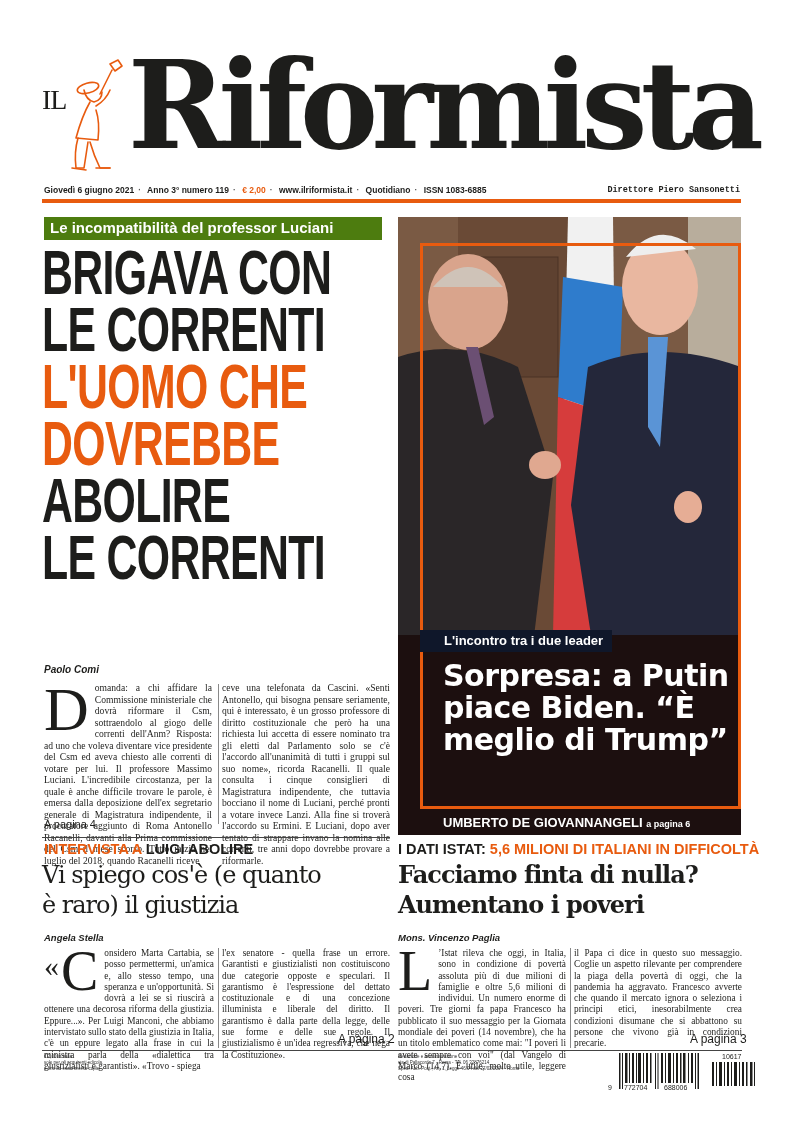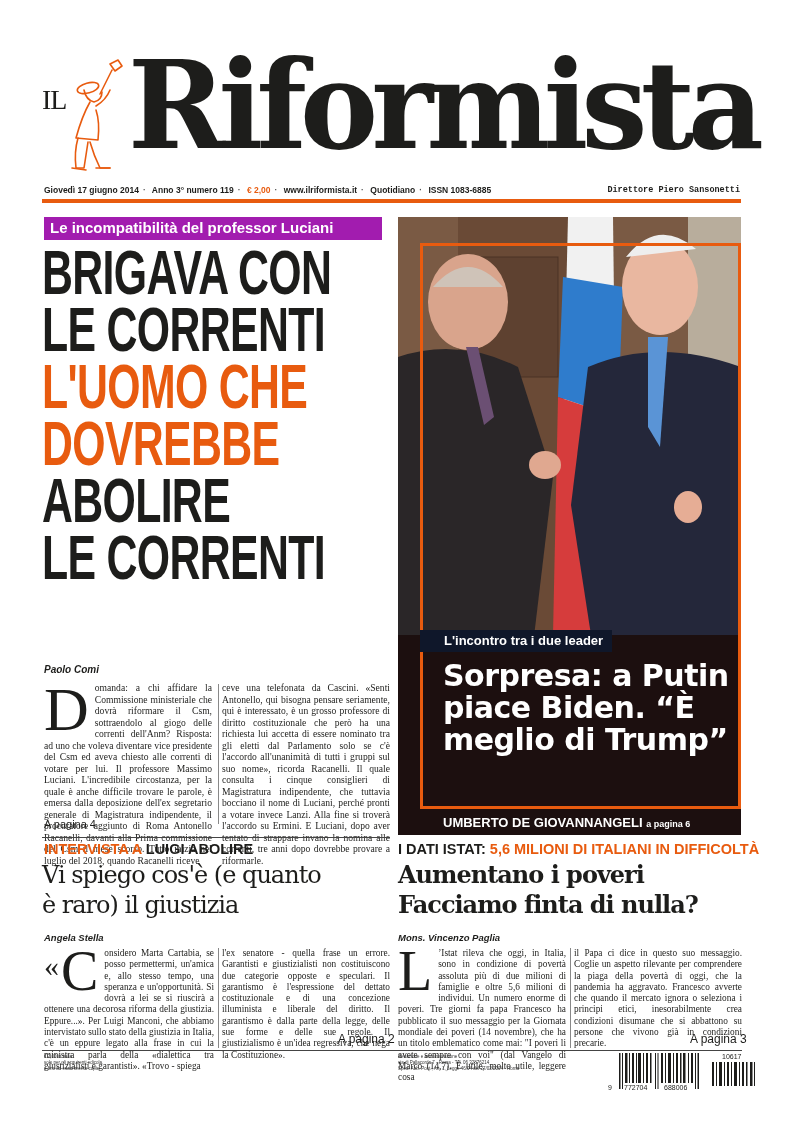--- a/index.html
+++ b/index.html
@@ -12,21 +12,21 @@
   
   .il { left: 42px; top: 84px; font-family: "Liberation Serif", serif; font-size: 28px; letter-spacing: -1px; color: #1d1d1b; }
   .mascot { left: 66px; top: 58px; width: 64px; height: 120px; }
   .title { left: 128px; top: 44px; font-family: "DejaVu Serif", serif; font-weight: bold; font-size: 122px; letter-spacing: -7px; line-height: 1; color: #1d1d1b; transform: scaleX(0.96); transform-origin: left top; }
   .infoline { left: 44px; top: 185px; font-family: "Liberation Sans", sans-serif; font-size: 8.5px; font-weight: bold; color: #1d1d1b; white-space: nowrap; }
   .infoline .sep { margin: 0 4px; color: #555; }
   .director { right: 60px; top: 185px; font-family: Liberation Mono, monospace; font-size: 8.5px; font-weight: bold; }
   .rule-orange { left: 42px; top: 199px; width: 699px; height: 4px; background: #e85b0f; }
 
   
-  .kicker-box { left: 44px; top: 217px; width: 338px; height: 23px; background: #a21caf; color: #fff; font-family: "Liberation Sans", sans-serif; font-weight: bold; font-size: 15px; padding: 2px 6px; white-space: nowrap; }
+  .kicker-box { left: 44px; top: 217px; width: 338px; height: 23px; background: #4d7c0f; color: #fff; font-family: "Liberation Sans", sans-serif; font-weight: bold; font-size: 15px; padding: 2px 6px; white-space: nowrap; }
   .lead-headline { left: 42px; top: 244px; width: 350px; font-family: "Liberation Sans", sans-serif; font-weight: bold; font-size: 63px; line-height: 57px; letter-spacing: -1px; transform: scaleX(0.68); transform-origin: left top; width: 520px; }
   .lead-headline span { display: block; white-space: nowrap; }
   .byline { font-family: "Liberation Sans", sans-serif; font-weight: bold; font-size: 10px; font-style: italic; }
   .body-col { font-family: "Liberation Serif", serif; font-size: 9.6px; line-height: 11.5px; text-align: justify; color: #1d1d1b; }
   .dropcap { float: left; font-size: 62px; line-height: 50px; font-weight: normal; margin: 2px 6px 0 0; color: #1d1d1b; }
   .col-divider { width: 1px; background: #888; }
   .apagina { font-family: "Liberation Sans", sans-serif; font-size: 11px; }
 
   
   .photo { left: 398px; top: 217px; width: 343px; height: 418px; overflow: hidden; background: #6b4e3b; }
@@ -66,21 +66,21 @@
     <path d="M24 44 q-8 14 -14 36 l22 2 q2 -18 -2 -30"></path>
     <path d="M30 48 q10 -6 14 -16"></path>
     <path d="M12 80 q-4 14 -2 30 l8 0 l4 -26"></path>
     <path d="M24 84 q4 14 10 26 l10 0"></path>
     <path d="M6 110 l14 2 M30 110 l14 0"></path>
   </g>
 </svg>
 <div class="abs title">Riformista</div>
 
 <div class="abs infoline">
-  <span>Giovedì 17 giugno 2014</span><span class="sep">·</span>
+  <span>Giovedì 6 giugno 2021</span><span class="sep">·</span>
   <span>Anno 3° numero 119</span><span class="sep">·</span>
   <span class="orange">€ 2,00</span><span class="sep">·</span>
   <span>www.ilriformista.it</span><span class="sep">·</span>
   <span>Quotidiano</span><span class="sep">·</span>
   <span>ISSN 1083-6885</span>
 </div>
 <div class="abs director">Direttore Piero Sansonetti</div>
 <div class="abs rule-orange"></div>
 
 <div class="abs kicker-box">Le incompatibilità del professor Luciani</div>
@@ -146,22 +146,22 @@
 </div>
 <div class="abs col-divider" style="left:218px; top:948px; height:100px;"></div>
 <div class="abs body-col" style="left:222px; top:948px; width:168px; font-size:9.3px; line-height:11.3px;">l'ex senatore - quella frase un errore. Garantisti e giustizialisti non costituiscono due categorie opposte e speculari. Il garantismo è l'espressione del dettato costituzionale e di una concezione illuminista e liberale del diritto. Il garantismo è dalla parte della legge, delle sue forme e delle sue regole. Il giustizialismo è un'idea regressiva, che nega la Costituzione».</div>
 <div class="abs apagina" style="left:338px; top:1032px; font-size:12px;">A pagina 2</div>
 
 <div class="abs lower-kicker" style="left:398px; top:841px;">
   <span>I DATI ISTAT:</span>
   <span class="orange">5,6 MILIONI DI ITALIANI IN DIFFICOLTÀ</span>
 </div>
 <div class="abs lower-headline bold" style="left:398px; top:860px;">
+  <div>Facciamo finta di nulla?</div>
   <div>Aumentano i poveri</div>
-  <div>Facciamo finta di nulla?</div>
 </div>
 <div class="abs byline" style="left:398px; top:932px; font-size:9.5px;">Mons. Vincenzo Paglia</div>
 <div class="abs body-col" style="left:398px; top:948px; width:168px; font-size:9.3px; line-height:11.3px;">
   <span class="dropcap-l">L</span><span>’Istat rileva che oggi, in Italia, sono in condizione di povertà assoluta più di due milioni di famiglie e oltre 5,6 milioni di individui. Un numero enorme di poveri. Tre giorni fa papa Francesco ha pubblicato il suo messaggio per la Giornata mondiale dei poveri (14 novembre), che ha un titolo emblematico come mai: "I poveri li avete sempre con voi" (dal Vangelo di Marco (14,7). È utile, molto utile, leggere cosa</span>
 </div>
 <div class="abs col-divider" style="left:570px; top:948px; height:100px;"></div>
 <div class="abs body-col" style="left:574px; top:948px; width:168px; font-size:9.3px; line-height:11.3px;">il Papa ci dice in questo suo messaggio. Coglie un aspetto rilevante per comprendere la piaga della povertà di oggi, che la pandemia ha aggravato. Francesco avverte che quando il mercato ignora o seleziona i principi etici, inesorabilmente crea condizioni disumane che si abbattono su persone che vivono già in condizioni precarie.</div>
 <div class="abs apagina" style="left:690px; top:1032px; font-size:12px;text-align:right;">A pagina 3</div>
 
 <div class="abs thin-rule" style="left:42px; top:1050px; width:700px;"></div>

